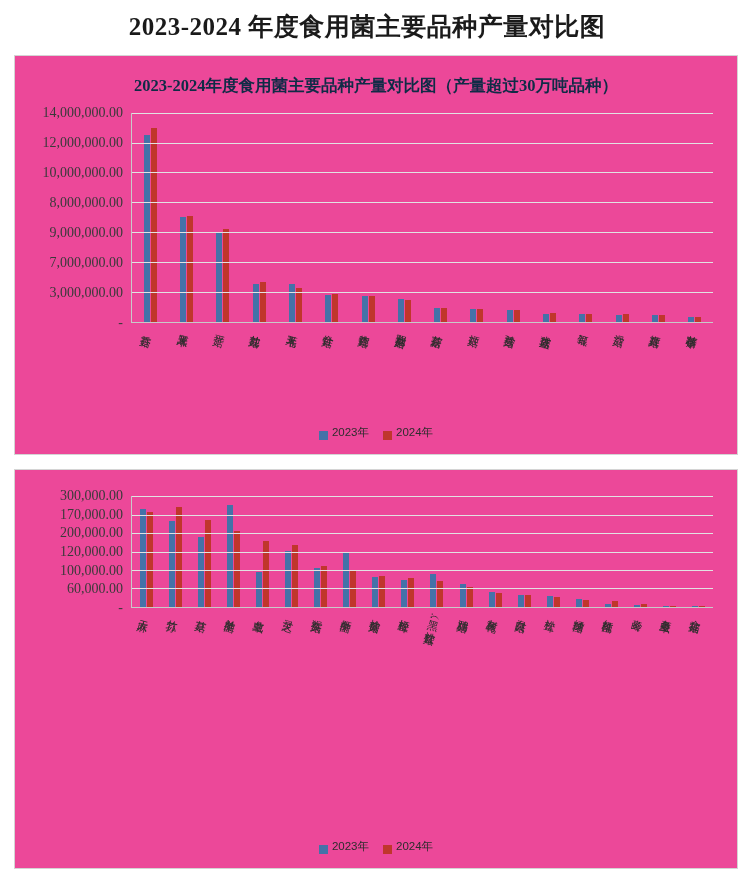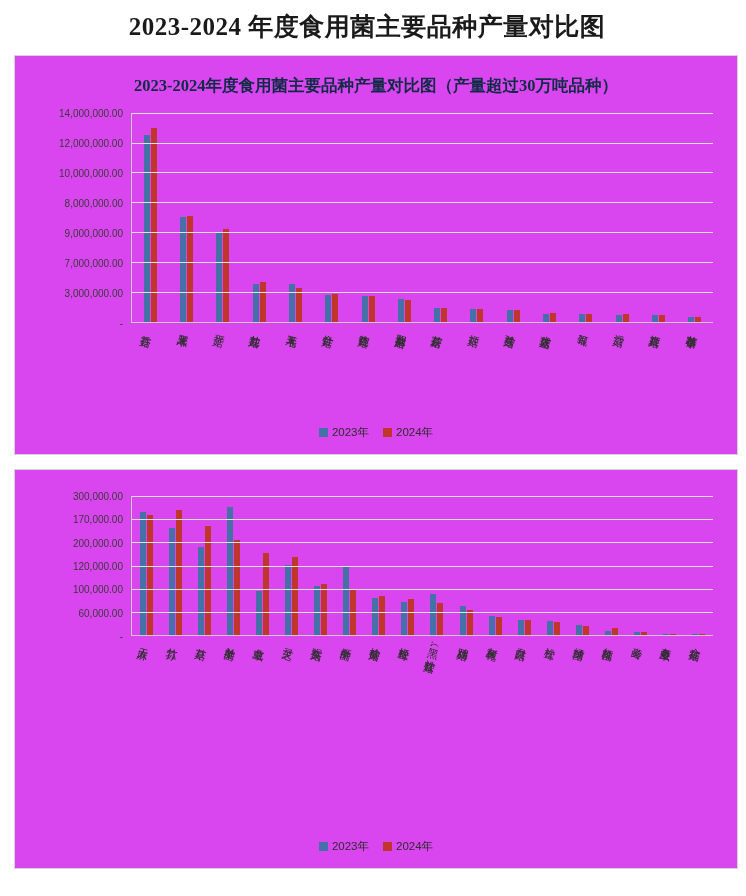--- a/index.html
+++ b/index.html
@@ -19,58 +19,58 @@
     font-size: 25px;
     font-weight: 700;
     text-align: center;
     color: #1a1a1a;
     padding: 10px 12px 12px 0;
     letter-spacing: 0.5px;
   }
   .chart-card {
     border: 1px solid #d4d4d4;
     margin: 0 8px 14px 14px;
-    background: #d946ef;
+    background: #ec4899;
     box-sizing: border-box;
     position: relative;
   }
   .card1 { height: 400px; }
   .card2 { height: 400px; }
   .chart-title {
     font-family: "Liberation Serif", serif;
     font-size: 16.5px;
     font-weight: 700;
     color: #0f2b46;
     text-align: center;
     line-height: 1.5;
     padding: 18px 90px 6px 90px;
     box-sizing: border-box;
   }
   .plot-wrap {
     position: relative;
     box-sizing: border-box;
   }
   .plot-wrap.p1 { height: 210px; margin: 8px 24px 0 18px; }
-  .plot-wrap.p2 { height: 140px; margin: 26px 24px 0 18px; }
+  .plot-wrap.p2 { height: 112px; margin: 26px 24px 0 18px; }
 
   .y-axis {
     position: absolute;
     left: 0;
     top: 0;
     bottom: 0;
     width: 96px;
   }
   .y-tick {
     position: absolute;
     right: 6px;
     transform: translateY(-50%);
-    font-size: 10px;
+    font-size: 14px;
     color: #3a3a3a;
     white-space: nowrap;
-    font-family: Liberation Sans, sans-serif;
+    font-family: Liberation Serif, serif;
   }
   .plot-area {
     position: absolute;
     left: 98px;
     right: 0;
     top: 0;
     bottom: 0;
     border-left: 1px solid #c9c9c9;
     border-bottom: 1px solid #c9c9c9;
   }
@@ -139,21 +139,21 @@
     justify-content: center;
     align-items: center;
     gap: 14px;
     font-size: 11.5px;
     color: #2d2d2d;
   }
   .legend.l1 { bottom: 14px; }
   .legend.l2 { bottom: 14px; }
   .legend-item {
     display: flex;
-    align-items: center;
+    align-items: flex-end;
     gap: 4px;
   }
   .swatch {
     width: 9px;
     height: 9px;
     display: inline-block;
   }
   .swatch.s1 { background: #4472a8; }
   .swatch.s2 { background: #c0362c; }
 </style>

